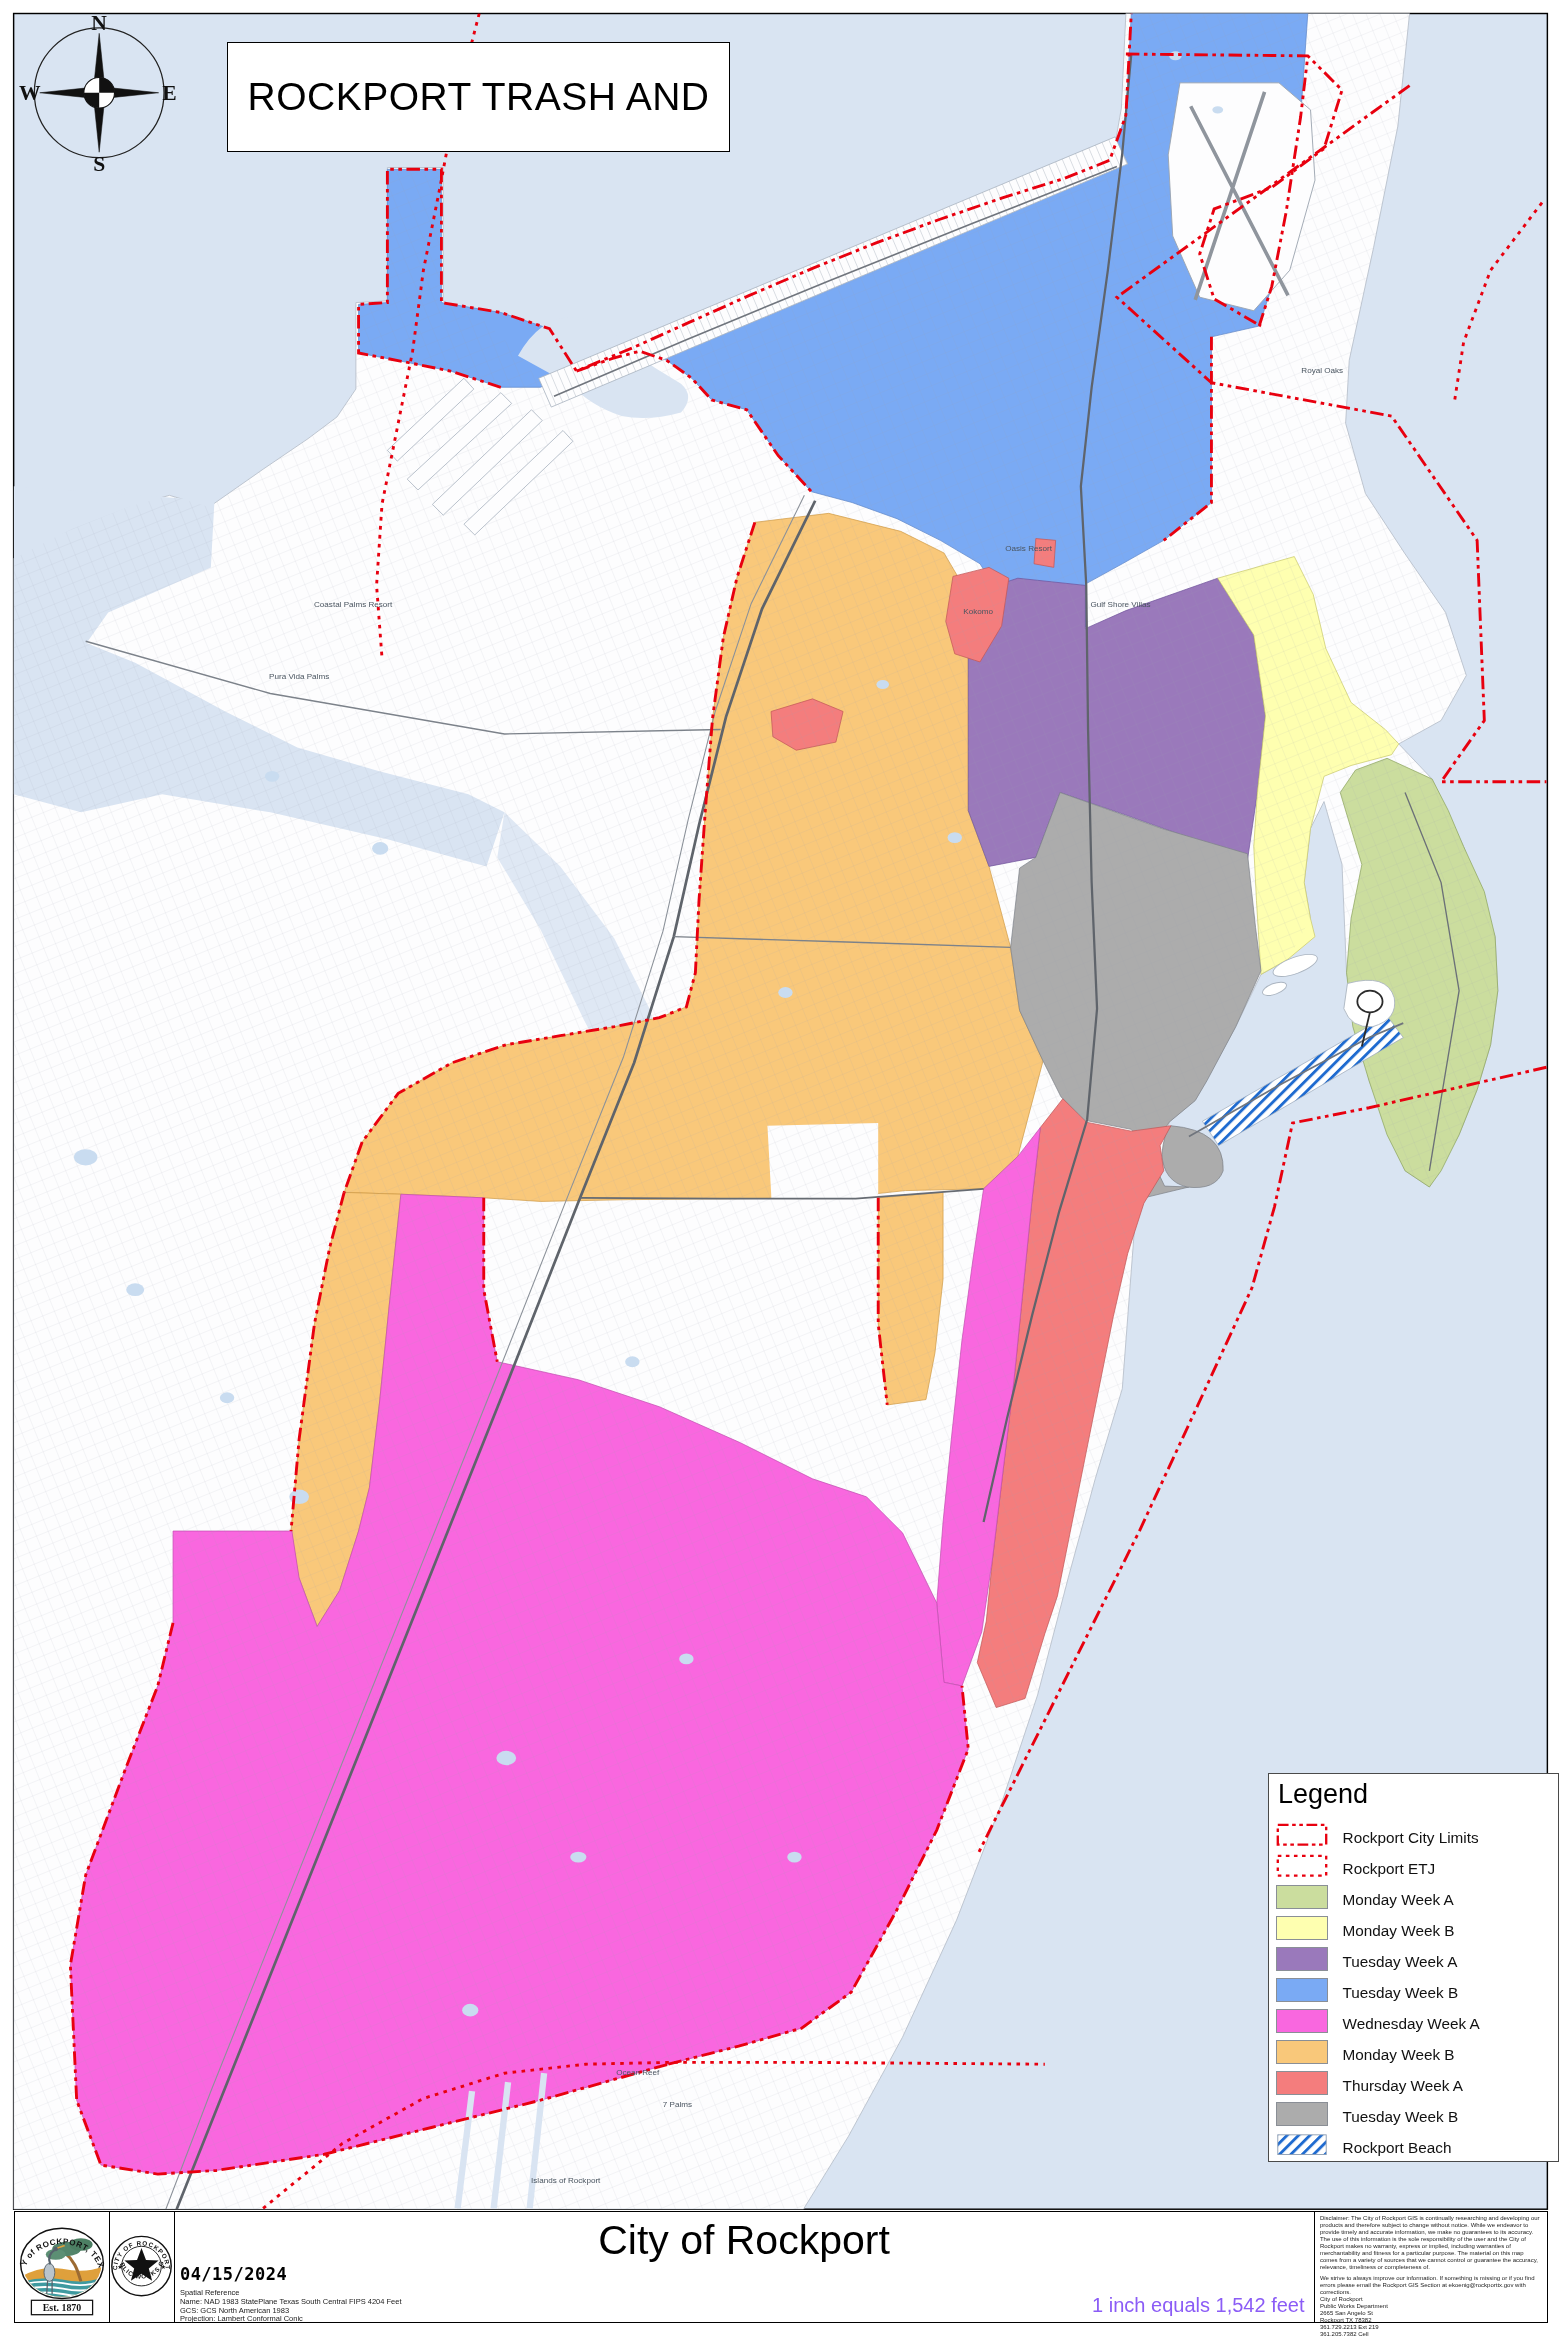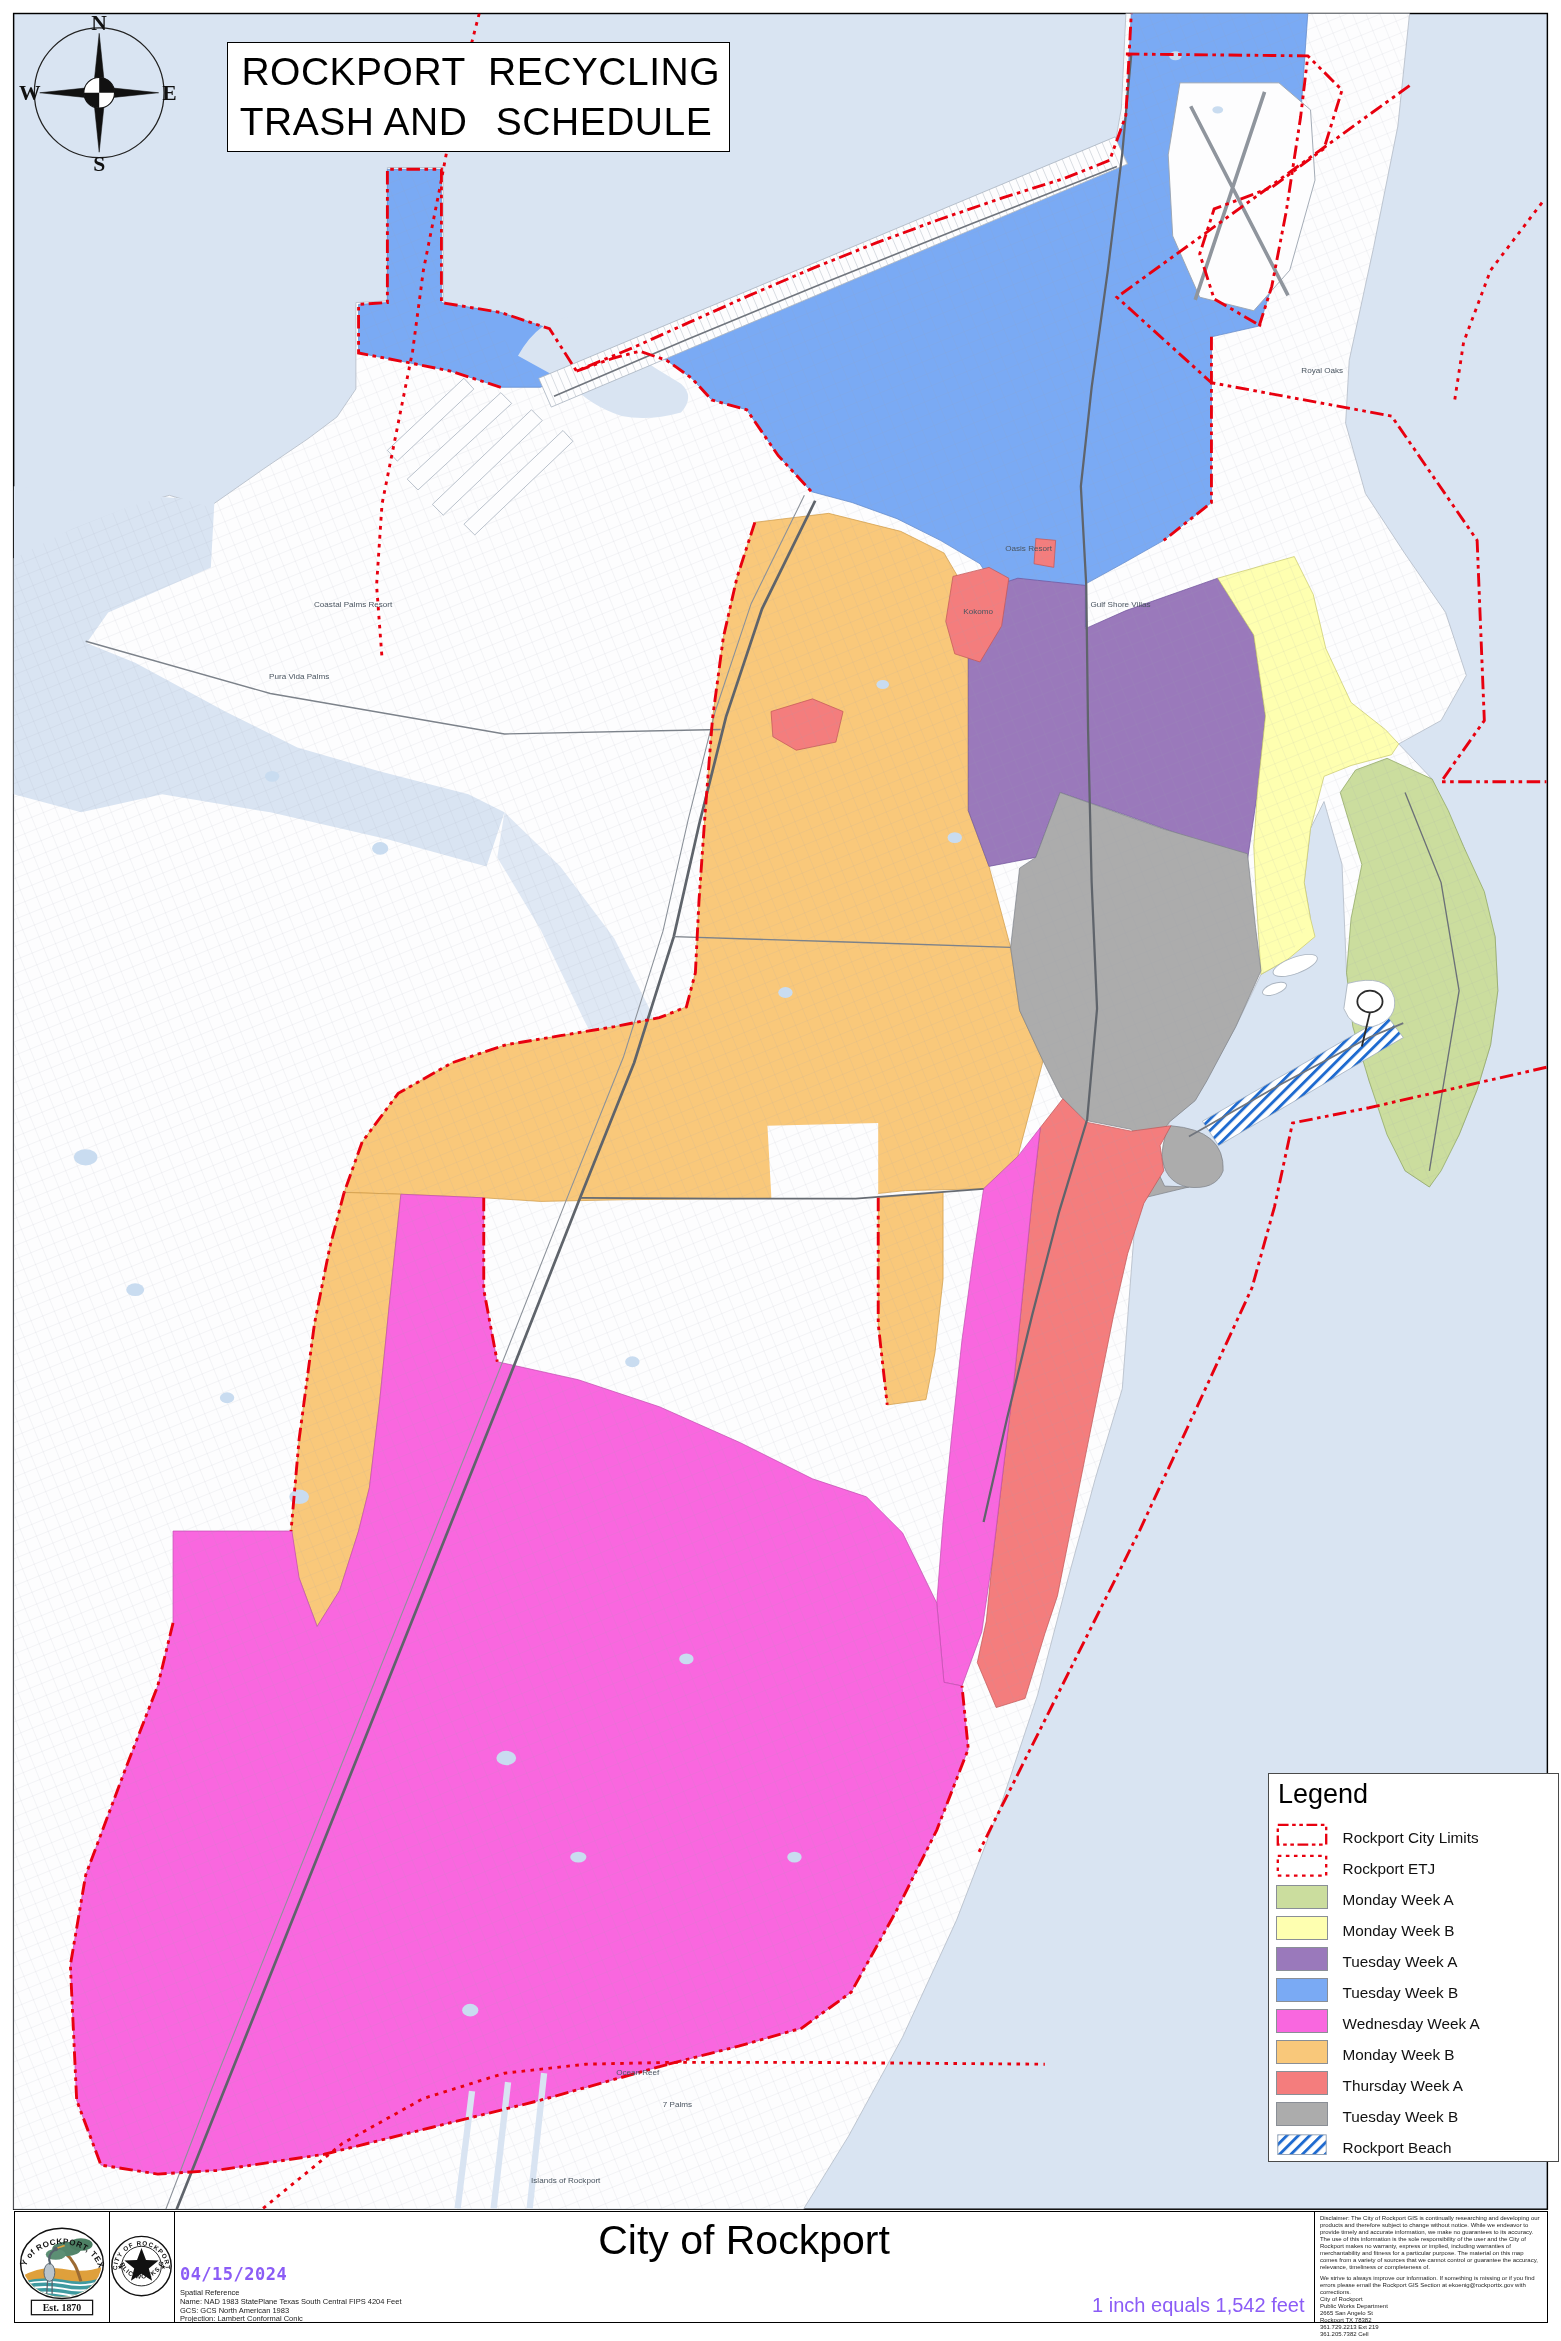--- a/index.html
+++ b/index.html
@@ -21,21 +21,21 @@
   
   .footer{position:absolute;left:13.5px;top:2211px;width:1534px;height:112px;box-sizing:border-box;
     border:1.4px solid #000;display:flex;background:#fff;}
   .f-sec{box-sizing:border-box;border-right:1.4px solid #000;position:relative;}
   .f-logo1{width:95px;display:flex;align-items:center;justify-content:center;}
   .f-logo2{width:65px;display:flex;align-items:center;justify-content:center;}
   .f-main{flex:1;}
   .f-disc{width:232px;border-right:none;padding:2.7px 5.4px;font-size:6px;line-height:7px;color:#1c1c1c;}
   .f-disc p{margin:0 0 4.5px 0;}
   .f-disc .addr{white-space:pre-line;margin:0;}
-  .f-date{position:absolute;left:5.4px;top:52px;color:#8b5cf6;font-family:"DejaVu Sans Mono",monospace;
+  .f-date{position:absolute;left:5.4px;top:52px;color:#000000;font-family:"DejaVu Sans Mono",monospace;
     font-size:17px;font-weight:bold;letter-spacing:0.5px;}
   .f-spatial{position:absolute;left:5.4px;top:77px;font-size:7.5px;line-height:1.17;color:#222;white-space:pre-line;}
   .f-city{position:absolute;left:0;right:0;top:5.4px;text-align:center;font-size:41px;color:#000;}
   .f-scale{position:absolute;right:9px;bottom:5.4px;font-size:20px;color:#8b5cf6;}
 </style>
 </head>
 <body>
 
 <div class="page">
 
@@ -264,21 +264,20 @@
         <text x="110" y="190">S</text>
         <text x="188" y="111">E</text>
         <text x="33" y="111">W</text>
       </g>
     </g>
   </g>
 </svg>
 
 <div class="title-box">
   <div>ROCKPORT TRASH AND</div>
-  <div>RECYCLING SCHEDULE</div>
 </div>
 
 <div class="legend">
   <div class="legend-title">Legend</div>
 
   <div class="legend-row">
     <svg class="legend-swatch-svg" viewBox="0 0 58 26">
       <rect x="2" y="2" width="54" height="22" fill="#fff" stroke-width="2.6" stroke-dasharray="12 4 4 4 4 4" stroke="#e8000f"></rect>
     </svg>
     <span class="legend-label">Rockport City Limits</span>

